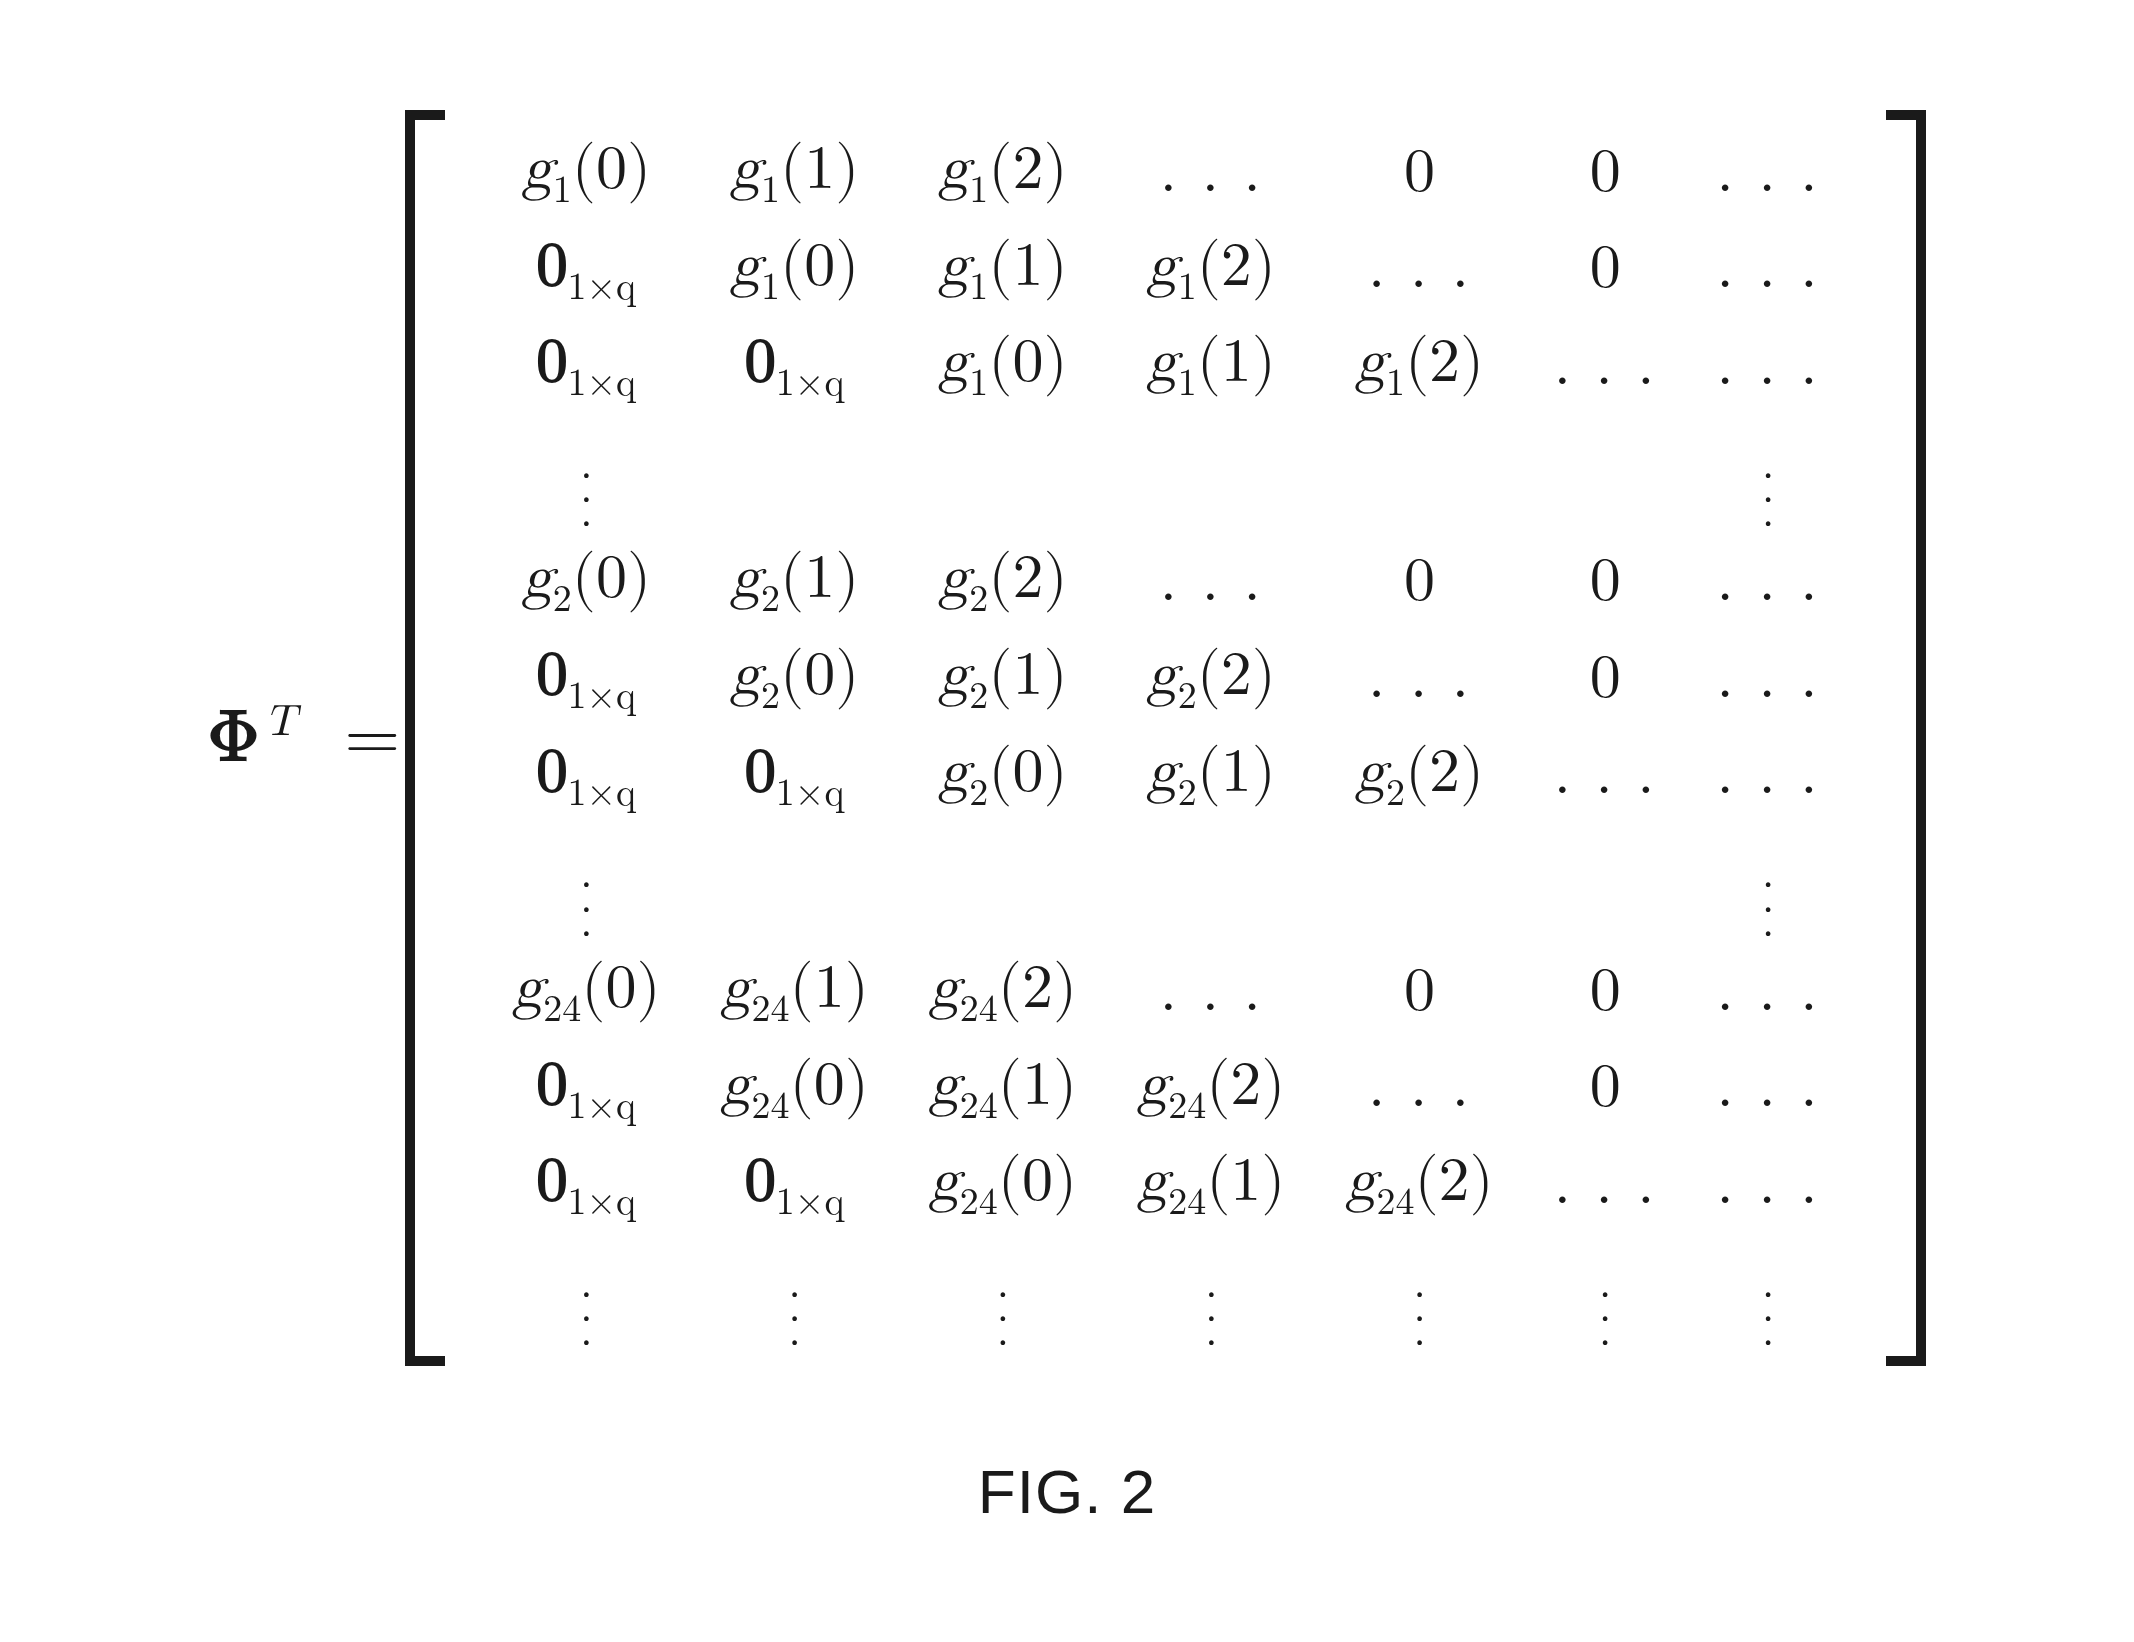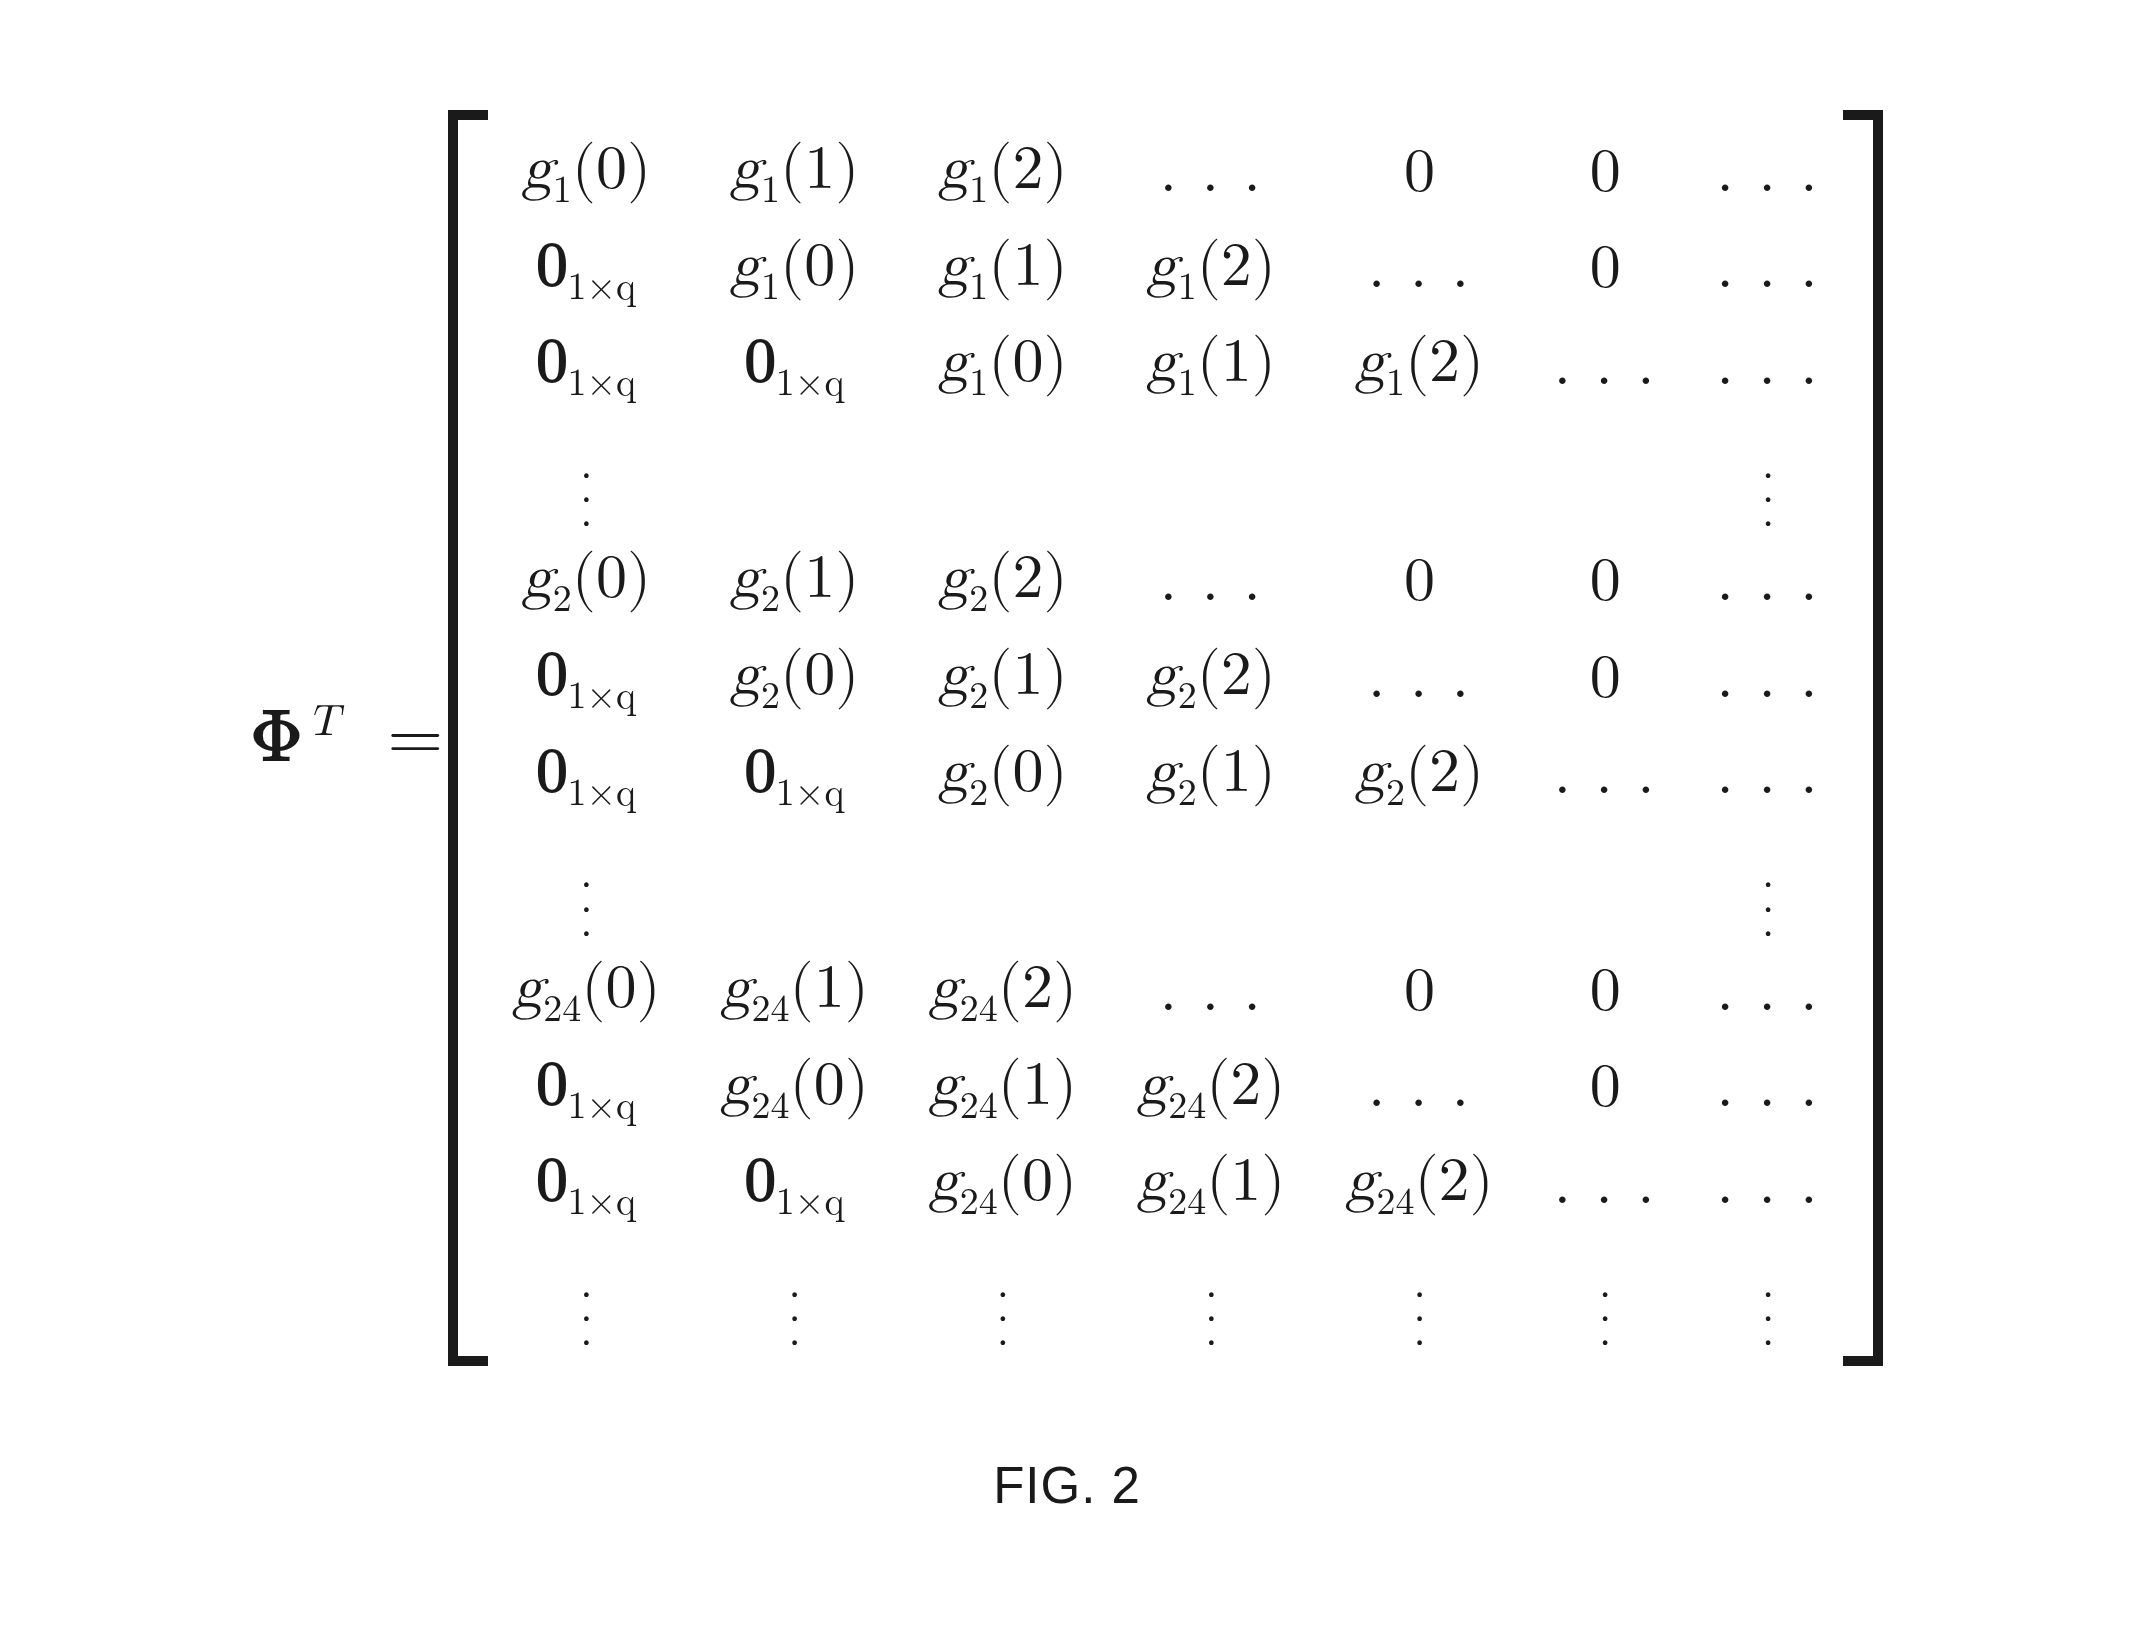--- a/index.html
+++ b/index.html
@@ -38,20 +38,21 @@
     margin-left: 4px;
   }
   .lhs .eq {
     margin-left: 22px;
     margin-right: 4px;
   }
 
   .matrix {
     display: flex;
     align-items: stretch;
+    gap: 43px;
   }
   .bracket {
     width: 26px;
     position: relative;
   }
   .bracket::before,
   .bracket::after {
     content: "";
     position: absolute;
     background: #1a1a1a;
@@ -109,21 +110,21 @@
     flex-direction: column;
     align-items: center;
     line-height: 0.55;
     font-size: 44px;
     padding: 2px 0 2px 0;
   }
   .vdots span { display:block; }
 
   .caption {
     margin-top: 90px;
-    font-size: 51px;
+    font-size: 62px;
     font-family: Arial, Helvetica, sans-serif;
     letter-spacing: 1px;
   }
 </style>
 </head>
 <body>
 
 <div class="equation-wrap">
 
   <span class="lhs">

